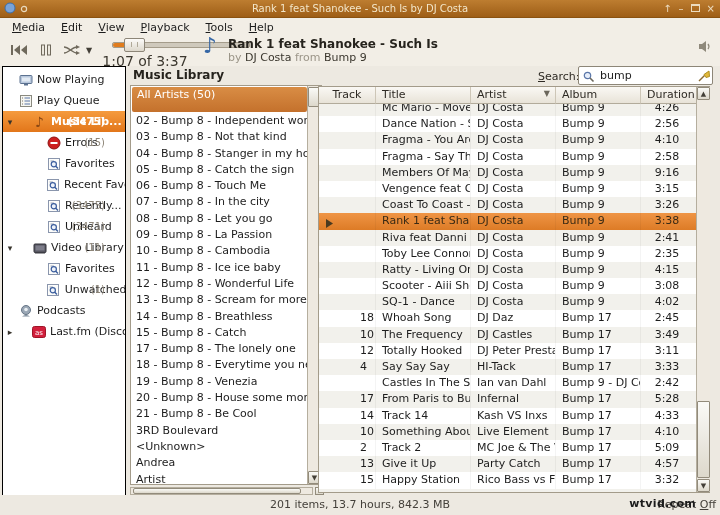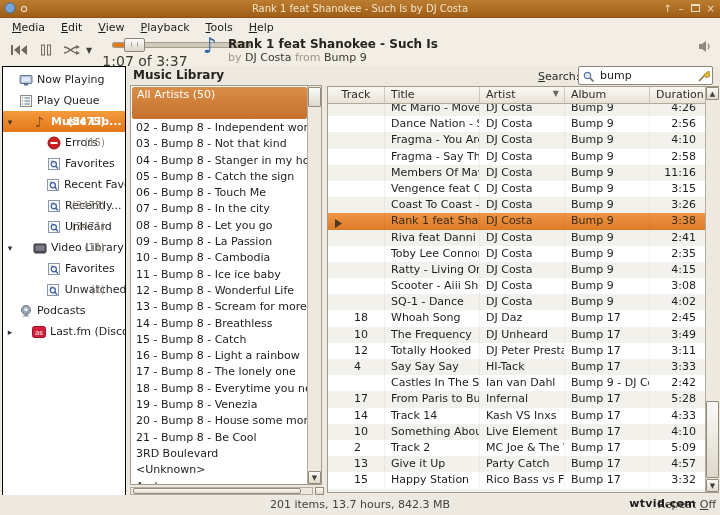--- a/index.html
+++ b/index.html
@@ -60,50 +60,50 @@
   .side-count{position:absolute;right:20px;font-size:10px;color:#8d8578;}
   .side-item.selected{background:linear-gradient(#f59b3e,#e2761a);color:#fff;font-weight:bold;}
   .side-item.selected .side-count{color:#fff;font-weight:bold;}
   
   .browser-label{position:absolute;left:133px;top:68px;font-weight:bold;font-size:12px;color:#26231d;}
   .browser{position:absolute;left:130px;top:85px;width:192px;height:400px;background:#fff;
     border:1px solid #a39b8a;box-sizing:border-box;overflow:hidden;}
   .browser-list{position:absolute;left:0;top:0;right:13px;bottom:0;overflow:hidden;}
   .b-row{height:16.3px;line-height:16.3px;padding-left:5px;white-space:nowrap;overflow:hidden;}
   .b-row.selected{background:linear-gradient(#d98d45,#c4712c);color:#fff;margin:1px;border-radius:2px;
-    height:32px;line-height:15.3px;}
+    height:25px;line-height:15.3px;}
   .browser-vsb{position:absolute;right:0;top:0;bottom:0;width:13px;background:#eee9e0;border-left:1px solid #b5ae9e;}
   .vthumb,.sb-btn{background:linear-gradient(#fafaf7,#ddd8cb);border:1px solid #928b7b;box-sizing:border-box;border-radius:1px;}
   .browser-vsb .vthumb{position:absolute;left:0;right:0;top:1px;height:20px;}
   .sb-btn{position:absolute;left:0;right:0;height:13px;font-size:7px;color:#433f37;text-align:center;line-height:12px;}
   .browser-hsb{position:absolute;left:130px;top:487px;width:183px;height:8px;background:#eee9e0;
     border:1px solid #b5ae9e;box-sizing:border-box;}
   .hthumb{position:absolute;left:2px;top:0;bottom:0;width:168px;background:linear-gradient(#fafaf7,#ddd8cb);
     border:1px solid #928b7b;border-radius:2px;box-sizing:border-box;}
   .hsb-corner{position:absolute;left:315px;top:487px;width:9px;height:8px;
     background:linear-gradient(#fafaf7,#ddd8cb);border:1px solid #928b7b;box-sizing:border-box;}
   
-  .tablebox{position:absolute;left:327px;top:86px;width:392px;height:407px;background:#7dd3fc;
+  .tablebox{position:absolute;left:318px;top:86px;width:392px;height:407px;background:#7dd3fc;
     border:1px solid #a39b8a;border-right:none;box-sizing:border-box;overflow:hidden;}
   .thead{display:flex;height:17px;}
   .th{background:linear-gradient(#faf8f4,#e8e3d8);border-right:1px solid #cdc6b7;
     border-bottom:1px solid #b2ab9b;box-sizing:border-box;padding:1px 6px;white-space:nowrap;
     color:#2e2a24;position:relative;}
   .c0{width:57px;}.c1{width:95px;}.c2{width:85px;}.c3{width:85px;}.c4{width:56px;}
   .th.c0,.th.c4{text-align:center;}
   .sort-arrow{position:absolute;right:5px;top:2px;font-size:8px;color:#6b675c;}
   .tbody{position:absolute;left:0;top:17px;width:378px;bottom:0;overflow:hidden;}
   .tr{display:flex;height:16.2px;line-height:16.2px;}
   .tr.odd{background:#f2f1ec;}
   .tr.even{background:#ffffff;}
   .tr.selected{background:linear-gradient(#ef9545,#dd7b26);color:#3a2a14;}
   .td{box-sizing:border-box;padding:0 6px;white-space:nowrap;overflow:hidden;
     border-right:1px solid rgba(0,0,0,0.045);}
-  .td.c0{padding-left:26px;position:relative;}
-  .td.c4{text-align:right;padding-right:10px;border-right:none;}
+  .td.c0{padding-left:41px;position:relative;}
+  .td.c4{text-align:center;padding-right:10px;border-right:none;}
   .play-ind{position:absolute;left:6px;top:4px;}
   .table-vsb{position:absolute;right:0;top:0;bottom:0;width:13px;background:#eee9e0;border-left:1px solid #b5ae9e;}
   .table-vsb .vthumb{position:absolute;left:0;right:0;top:314px;height:77px;}
   
   .statusbar{position:absolute;left:0;top:495px;width:720px;height:20px;background:#ede9e1;}
   .status-summary{position:absolute;left:0;right:0;top:3px;text-align:center;color:#44403a;}
   .repeat{position:absolute;right:4px;top:3px;color:#44403a;}
   .repeat u{text-decoration:underline;}
   .watermark{position:absolute;right:24px;top:2px;font-weight:bold;color:#1c1c1c;letter-spacing:0.3px;}
 </style>
@@ -342,21 +342,20 @@
       <div class="b-row">06 - Bump 8 - Touch Me</div>
       <div class="b-row">07 - Bump 8 - In the city</div>
       <div class="b-row">08 - Bump 8 - Let you go</div>
       <div class="b-row">09 - Bump 8 - La Passion</div>
       <div class="b-row">10 - Bump 8 - Cambodia</div>
       <div class="b-row">11 - Bump 8 - Ice ice baby</div>
       <div class="b-row">12 - Bump 8 - Wonderful Life</div>
       <div class="b-row">13 - Bump 8 - Scream for more</div>
       <div class="b-row">14 - Bump 8 - Breathless</div>
       <div class="b-row">15 - Bump 8 - Catch</div>
-      <div class="b-row">16 - Bump 8 - Light a rainbow</div>
       <div class="b-row">17 - Bump 8 - The lonely one</div>
       <div class="b-row">18 - Bump 8 - Everytime you need me</div>
       <div class="b-row">19 - Bump 8 - Venezia</div>
       <div class="b-row">20 - Bump 8 - House some more</div>
       <div class="b-row">21 - Bump 8 - Be Cool</div>
       <div class="b-row">3RD Boulevard</div>
       <div class="b-row">&lt;Unknown&gt;</div>
       <div class="b-row">Andrea</div>
       <div class="b-row">Artist</div>
     </div>
@@ -405,21 +404,21 @@
         <div class="td c1">Fragma - Say That...</div>
         <div class="td c2">DJ Costa</div>
         <div class="td c3">Bump 9</div>
         <div class="td c4">2:58</div>
       </div>
       <div class="tr odd">
         <div class="td c0"></div>
         <div class="td c1">Members Of Mayd...</div>
         <div class="td c2">DJ Costa</div>
         <div class="td c3">Bump 9</div>
-        <div class="td c4">11:16</div>
+        <div class="td c4">9:16</div>
       </div>
       <div class="tr even">
         <div class="td c0"></div>
         <div class="td c1">Vengence feat Cla...</div>
         <div class="td c2">DJ Costa</div>
         <div class="td c3">Bump 9</div>
         <div class="td c4">3:15</div>
       </div>
       <div class="tr odd">
         <div class="td c0"></div>
@@ -477,21 +476,21 @@
       <div class="tr even">
         <div class="td c0">18</div>
         <div class="td c1">Whoah Song</div>
         <div class="td c2">DJ Daz</div>
         <div class="td c3">Bump 17</div>
         <div class="td c4">2:45</div>
       </div>
       <div class="tr odd">
         <div class="td c0">10</div>
         <div class="td c1">The Frequency</div>
-        <div class="td c2">DJ Unheard</div>
+        <div class="td c2">DJ Castles</div>
         <div class="td c3">Bump 17</div>
         <div class="td c4">3:49</div>
       </div>
       <div class="tr even">
         <div class="td c0">12</div>
         <div class="td c1">Totally Hooked</div>
         <div class="td c2">DJ Peter Presta ...</div>
         <div class="td c3">Bump 17</div>
         <div class="td c4">3:11</div>
       </div>

